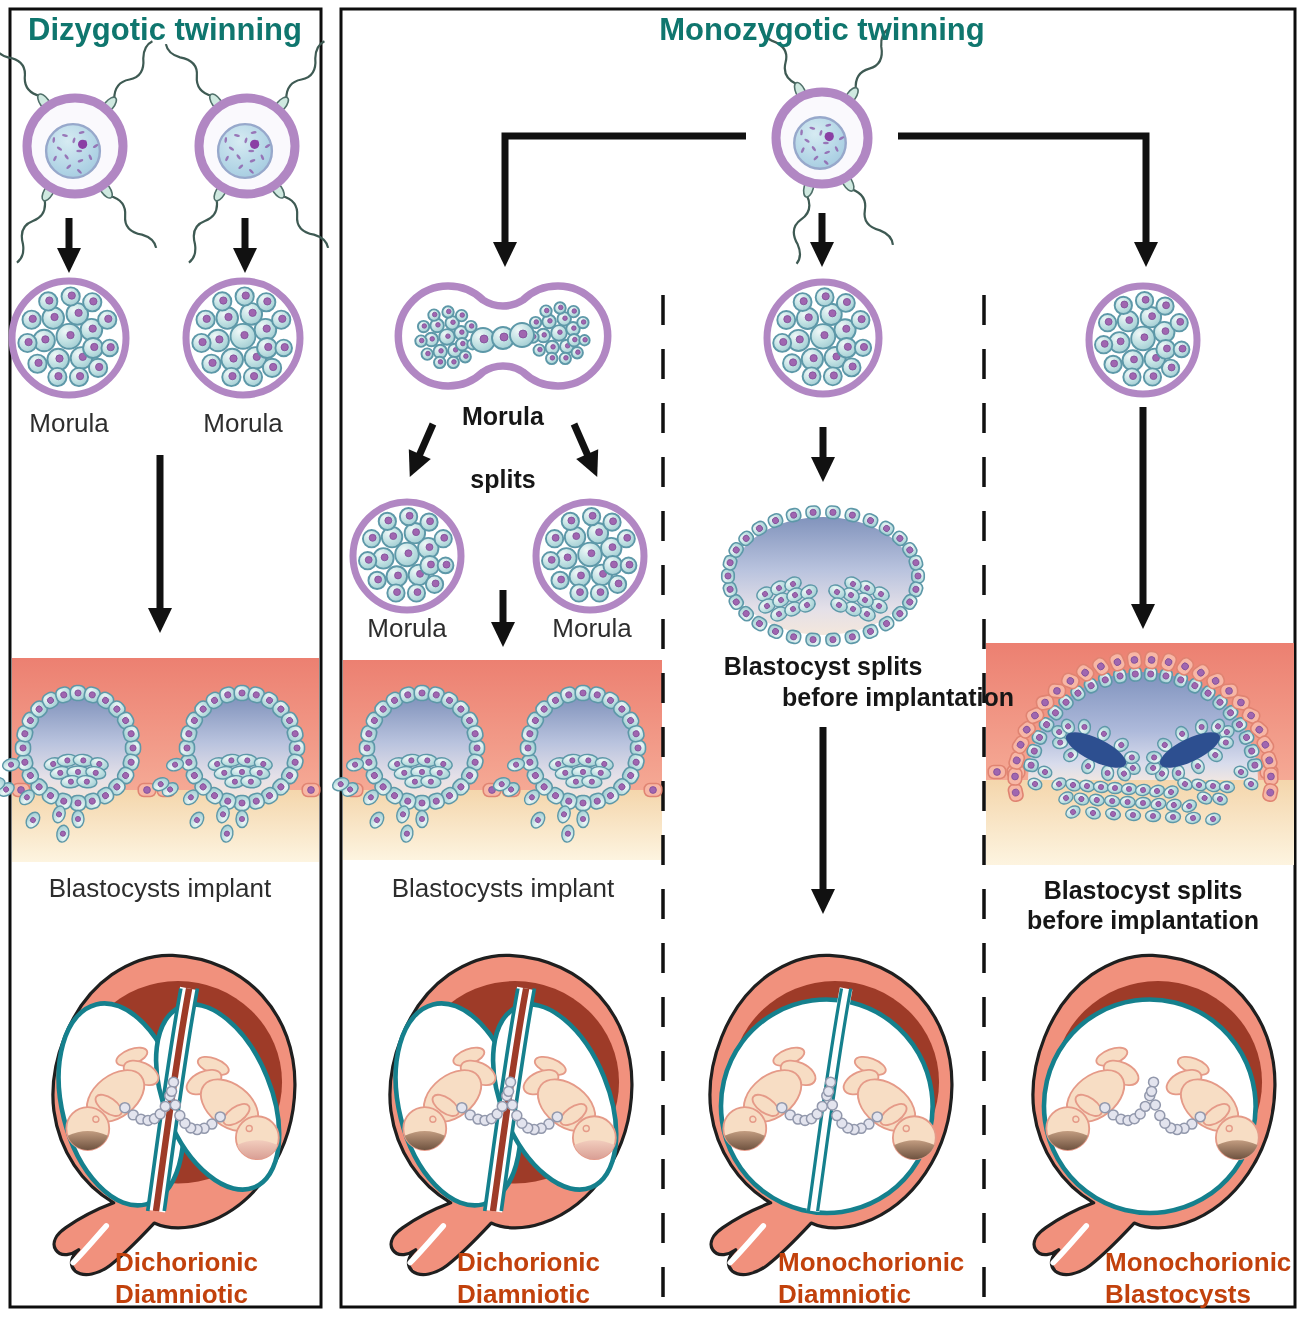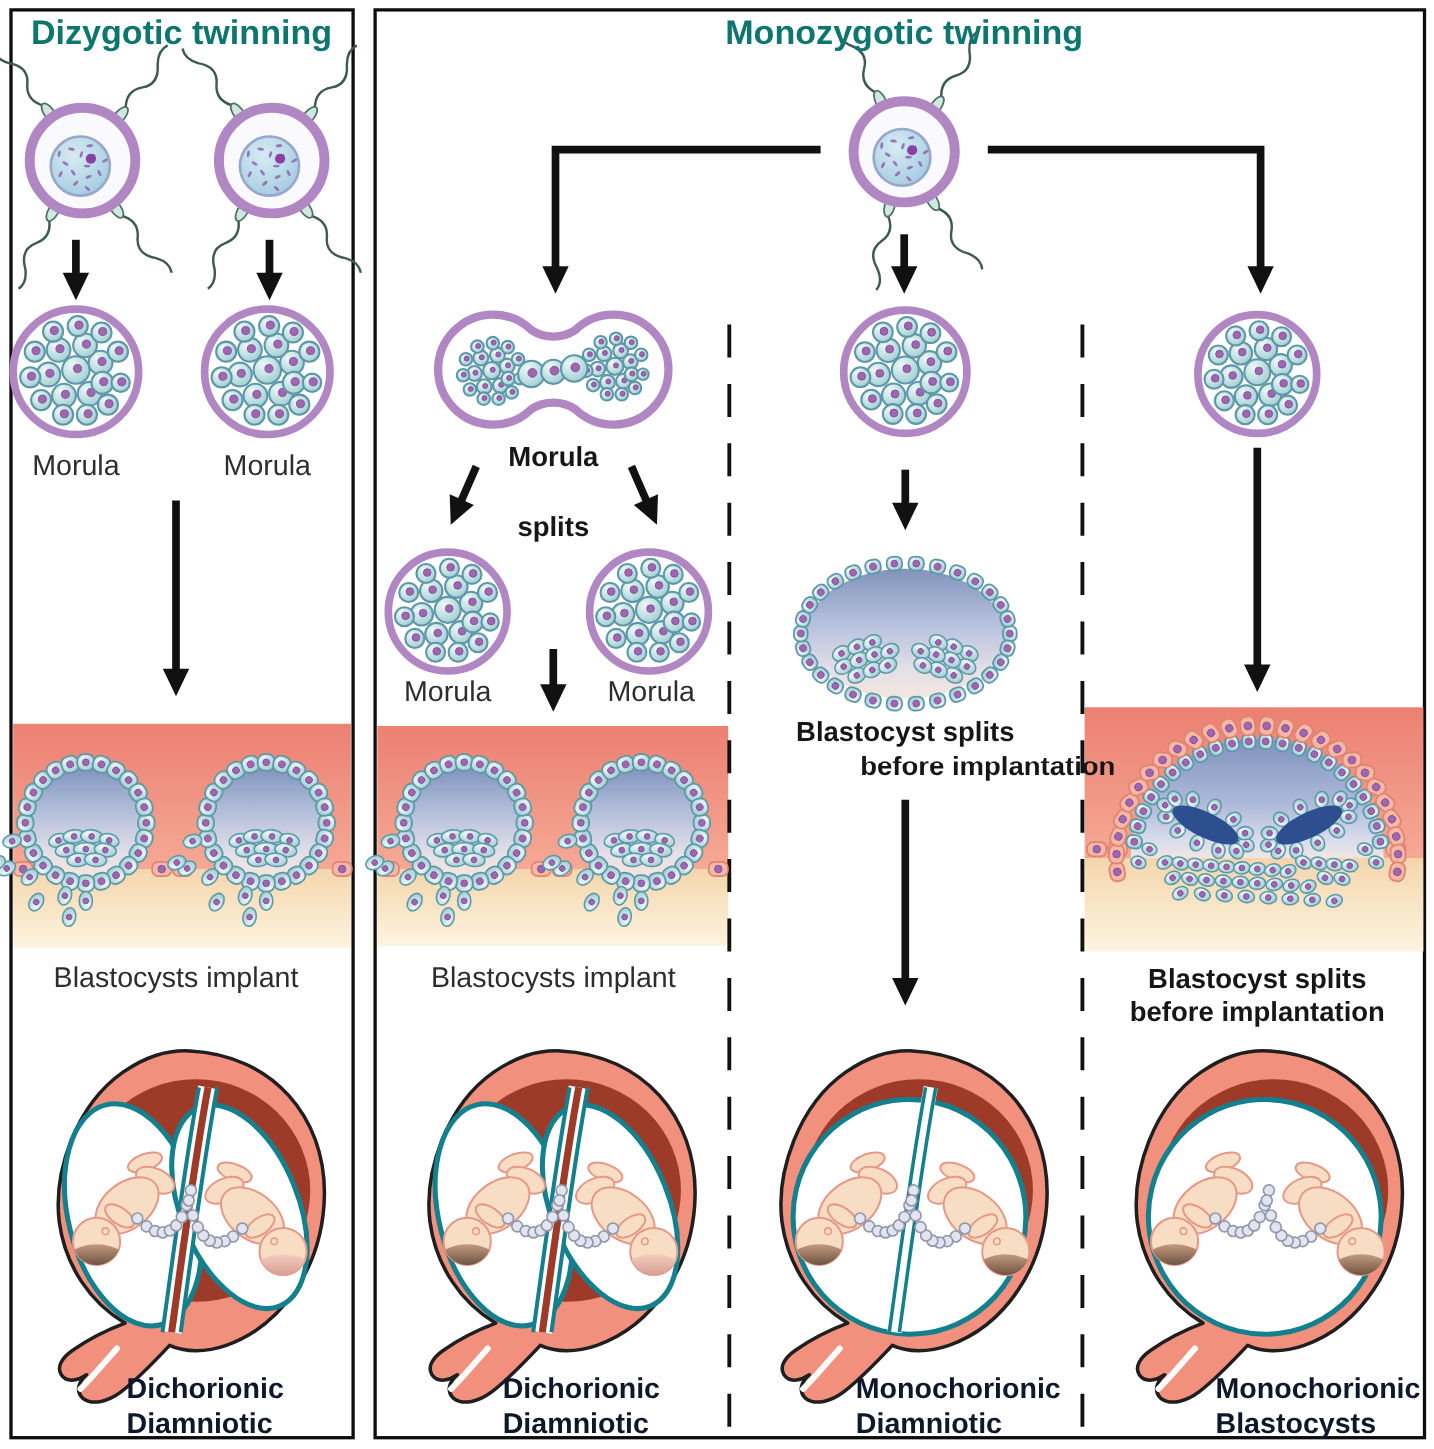--- a/index.html
+++ b/index.html
@@ -3,21 +3,21 @@
 <meta charset="utf-8">
 <style>
   html,body{margin:0;padding:0;background:#fff;}
   #stage{position:relative;width:1304px;height:1317px;background:#fff;overflow:hidden;
          font-family:"Liberation Sans", sans-serif;}
   #scene{position:absolute;left:0;top:0;}
   .lbl{position:absolute;white-space:nowrap;transform:translateX(-50%);}
   .t{font-size:31px;font-weight:bold;color:#0f766e;}
   .r{font-size:26px;color:#2d2d2d;}
   .b{font-size:25px;font-weight:bold;color:#161616;}
-  .o{font-size:26px;font-weight:bold;color:#0f172a;transform:none;}
+  .o{font-size:26px;font-weight:bold;color:#c2410c;transform:none;}
 </style>
 </head>
 <body>
 
 <div id="stage">
   <svg id="scene" width="1304" height="1317" viewBox="0 0 1304 1317">
     <defs>
       <radialGradient id="cellGrad" cx="35%" cy="30%" r="80%">
         <stop offset="0%" stop-color="#eef7f7"></stop>
           <stop offset="55%" stop-color="#bfe0e2"></stop>

